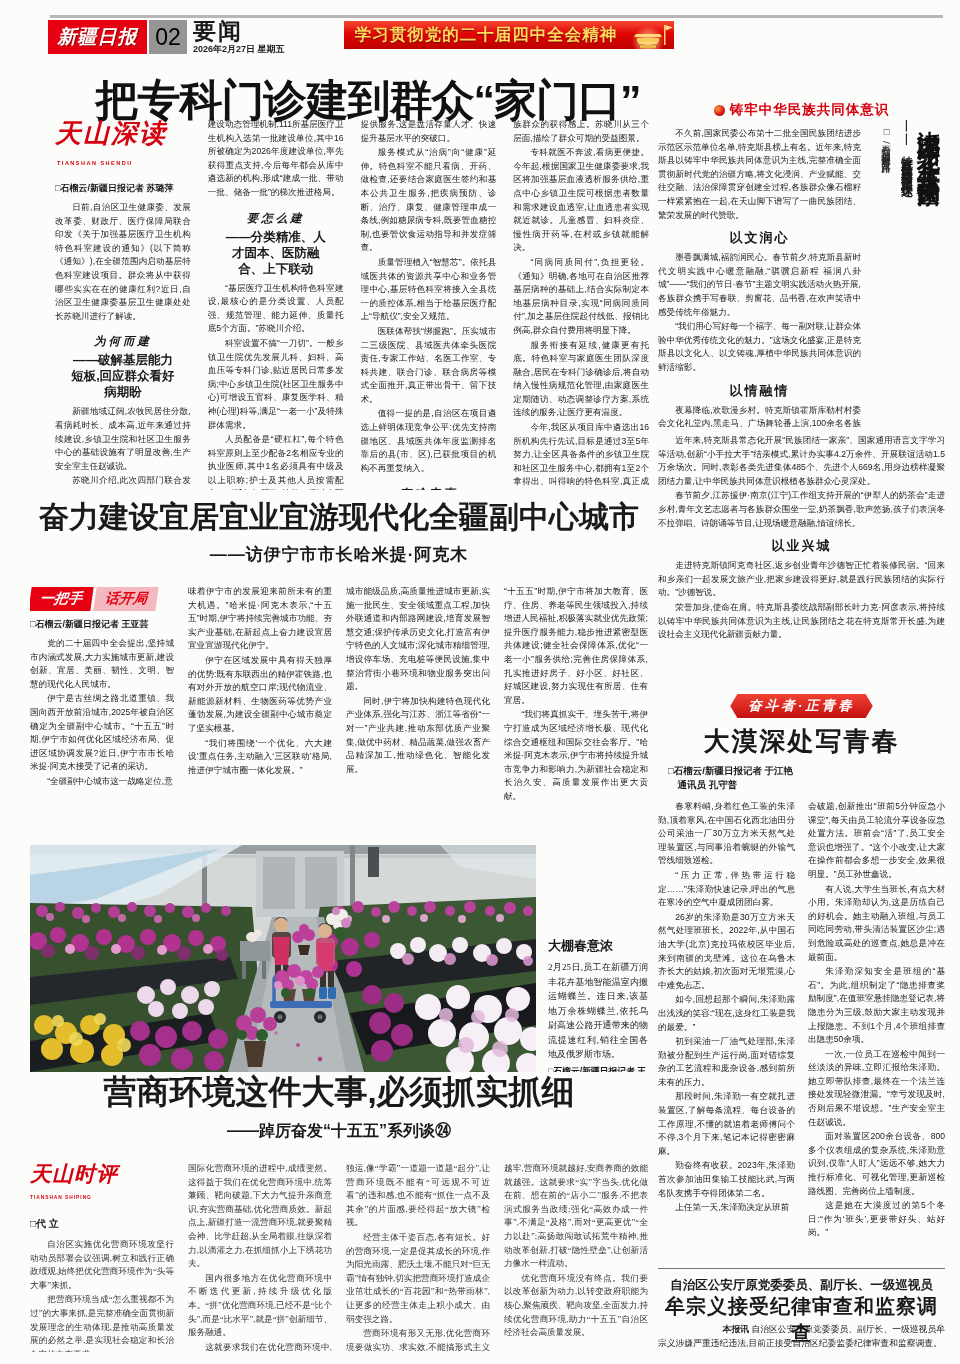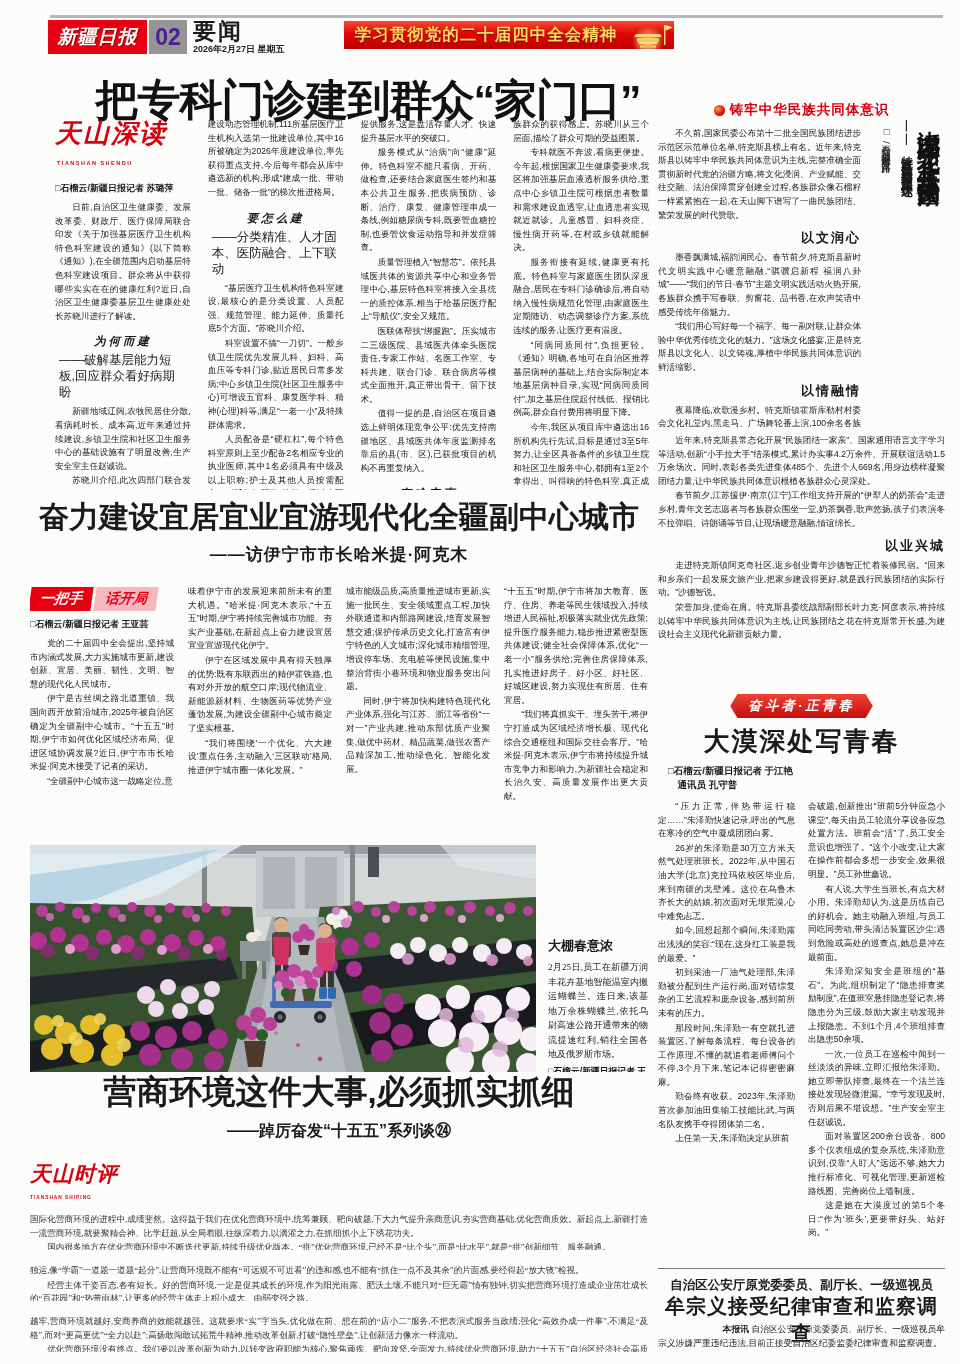--- a/index.html
+++ b/index.html
@@ -4,38 +4,38 @@
 <style>
   html,body{margin:0;padding:0;background:#dcdcdc;}
   .page{position:relative;width:960px;height:1364px;margin:0 auto;background:#fcfcfa;
         overflow:hidden;font-family:"Liberation Sans",sans-serif;color:#1a1a1a;}
   
   .toprule{position:absolute;left:50px;top:15px;width:893px;height:3px;background:#b7b7b7;}
   .paper-logo{position:absolute;left:48px;top:20px;width:99px;height:34px;background:#e60012;
         color:#fff;display:flex;align-items:center;justify-content:center;font-weight:900;
         font-style:italic;font-size:19px;letter-spacing:1px;text-shadow:1px 1px 0 #9e0000;}
   .page-box{position:absolute;left:149px;top:20px;width:38px;height:34px;background:#959595;
-        color:#4c1d95;font-weight:700;font-size:23px;display:flex;align-items:center;justify-content:center;}
+        color:#000000;font-weight:400;font-size:23px;display:flex;align-items:center;justify-content:center;}
   .sec-name{position:absolute;left:193px;top:16px;font-size:23px;font-weight:900;letter-spacing:2px;}
   .date-line{position:absolute;left:193px;top:43px;font-size:9px;font-weight:700;color:#222;}
   .banner{position:absolute;left:344px;top:21px;width:330px;height:28px;display:flex;align-items:center;
         background:linear-gradient(180deg,#f64a33 0%,#e00505 45%,#bf0000 100%);}
   .banner-text{flex:1;text-align:center;color:#ffd95e;font-weight:900;font-size:16.5px;
         letter-spacing:1px;text-shadow:0 1px 1px #7c0000;}
   
   .main-headline{position:absolute;left:55px;top:56px;width:594px;margin:16px;text-align:center;
         font-size:43px;font-weight:900;letter-spacing:-1px;white-space:nowrap;color:#111;}
   
   .col{flex:1;overflow:hidden;}
   .bp,.bp0{font-size:8.6px;line-height:13.6px;text-align:justify;margin:0 0 1px;}
   .bp{text-indent:2em;}
   .sub-k{font-family:"Liberation Serif",serif;font-weight:700;font-style:italic;text-align:center;
         font-size:11.5px;letter-spacing:3px;margin:11px 0 3px;text-indent:0;}
-  .sub-b{font-weight:400;font-size:12.5px;line-height:16px;margin:0 4px 5px;text-indent:0;}
-  .sec-h{font-weight:900;font-size:13px;text-align:right;margin:7px 0 4px;letter-spacing:2px;text-indent:0;}
+  .sub-b{font-weight:700;font-size:12.5px;line-height:16px;text-align:center;margin:0 16px 5px;text-indent:0;}
+  .sec-h{font-weight:900;font-size:13px;text-align:center;margin:7px 0 4px;letter-spacing:2px;text-indent:0;}
   .byline{font-size:9px;font-weight:700;margin:4px 0 6px;}
   
   .main-cols{position:absolute;left:55px;top:118px;width:594px;height:372px;display:flex;gap:17px;}
   .tianshan-logo{color:#d6000f;font-weight:900;font-style:italic;font-size:26px;letter-spacing:2px;line-height:30px;}
   .logo-sub{display:block;font-size:5.5px;letter-spacing:1.5px;font-style:normal;margin:0 0 2px 2px;color:#d6000f;}
   
   .yn-head{position:absolute;left:30px;top:497px;width:618px;margin:0;text-align:center;
         font-size:30px;font-weight:900;white-space:nowrap;}
   .yn-sub{position:absolute;left:30px;top:543px;width:618px;text-align:center;font-size:17px;
         font-weight:700;letter-spacing:1px;}
@@ -46,21 +46,21 @@
   
   .photo{position:absolute;left:30px;top:845px;width:506px;height:227px;}
   .photo-caption{position:absolute;left:548px;top:845px;width:100px;height:227px;overflow:hidden;}
   .cap-title{font-size:13px;font-weight:900;margin:92px 0 5px;}
   .cap-body{font-family:"Liberation Serif",serif;font-size:9px;line-height:14.5px;text-align:justify;}
   .cap-credit{font-size:8.8px;font-weight:700;margin-top:3px;line-height:13px;}
   
   .biz-head{position:absolute;left:30px;top:1070px;width:618px;margin:0;text-align:center;
         font-size:33px;font-weight:900;white-space:nowrap;}
   .biz-sub{position:absolute;left:30px;top:1121px;width:618px;text-align:center;font-size:16px;font-weight:700;}
-  .biz-cols{position:absolute;left:30px;top:1162px;width:618px;height:190px;display:flex;gap:14px;flex-direction:column;}
+  .biz-cols{position:absolute;left:30px;top:1162px;width:618px;height:190px;display:flex;gap:14px;}
   .biz-cols .bp,.biz-cols .bp0{font-family:"Liberation Serif",serif;color:#333;}
   .tsp-logo{color:#d6000f;font-weight:900;font-style:italic;font-size:21px;letter-spacing:1px;line-height:24px;}
   .tsp-sub{display:block;font-size:4.8px;letter-spacing:1px;color:#d6000f;font-style:normal;}
   .biz-author{font-size:10px;font-weight:700;margin:7px 0 7px;font-family:"Liberation Sans",sans-serif;}
   
   .unity-label{position:absolute;left:658px;top:101px;width:287px;display:flex;align-items:center;
         justify-content:center;gap:5px;color:#d6000f;font-weight:900;font-size:13.5px;letter-spacing:1px;}
   .pom{width:11px;height:11px;border-radius:50%;
         background:radial-gradient(circle at 35% 35%,#ff9a3d,#d31212 60%,#7e0606);}
   .unity-narrow{position:absolute;left:658px;top:127px;width:203px;height:300px;overflow:hidden;}
@@ -153,22 +153,22 @@
           <div class="bp">质量管理植入“智慧芯”。依托县域医共体的资源共享中心和业务管理中心,基层特色科室将接入全县统一的质控体系,相当于给基层医疗配上“导航仪”,安全又规范。</div>
           <div class="bp">医联体帮扶“绑腿跑”。压实城市二三级医院、县域医共体牵头医院责任,专家工作站、名医工作室、专科共建、联合门诊、联合病房等模式全面推开,真正带出骨干、留下技术。</div>
           <div class="bp">值得一提的是,自治区在项目遴选上鲜明体现竞争公平:优先支持南疆地区、县域医共体年度监测排名靠后的县(市、区),已获批项目的机构不再重复纳入。</div>
           <div class="sub-k">有啥实惠</div>
         </div>
       </div>
     <div class="col">
         <div>
           <div class="bp0">族群众的获得感上。苏晓川从三个层面,描绘了群众可期的受益图景。</div>
           <div class="bp">专科就医不奔波,看病更便捷。今年起,根据国家卫生健康委要求,我区将加强基层血液透析服务供给,重点中心乡镇卫生院可根据患者数量和需求建设血透室,让血透患者实现就近就诊。儿童感冒、妇科炎症、慢性病开药等,在村或乡镇就能解决。</div>
+          <div class="bp">“同病同质同付”,负担更轻。《通知》明确,各地可在自治区推荐基层病种的基础上,结合实际制定本地基层病种目录,实现“同病同质同付”,加之基层住院起付线低、报销比例高,群众自付费用将明显下降。</div>
           <div class="bp">服务衔接有延续,健康更有托底。特色科室与家庭医生团队深度融合,居民在专科门诊确诊后,将自动纳入慢性病规范化管理,由家庭医生定期随访、动态调整诊疗方案,系统连续的服务,让医疗更有温度。</div>
-          <div class="bp">“同病同质同付”,负担更轻。《通知》明确,各地可在自治区推荐基层病种的基础上,结合实际制定本地基层病种目录,实现“同病同质同付”,加之基层住院起付线低、报销比例高,群众自付费用将明显下降。</div>
           <div class="bp">今年,我区从项目库中遴选出16所机构先行先试,目标是通过3至5年努力,让全区具备条件的乡镇卫生院和社区卫生服务中心,都拥有1至2个拿得出、叫得响的特色科室,真正成为群众就医的“第一选择”。</div>
         </div>
       </div>
   </div>
 
   <h2 class="yn-head">奋力建设宜居宜业宜游现代化全疆副中心城市</h2>
   <div class="yn-sub">——访伊宁市市长哈米提·阿克木</div>
   <div class="yn-cols">
     <div class="col">
       <div class="hand-label">
@@ -517,20 +517,21 @@
   <div class="striver-tag">
     <span class="tag-ribbon">奋斗者·正青春</span>
   </div>
   <h2 class="striver-head">大漠深处写青春</h2>
   <div class="striver-by">
     <div>□石榴云/新疆日报记者 于江艳</div>
     <div class="by2">通讯员 孔守普</div>
   </div>
   <div class="striver-cols">
     <div class="col">
+        <div class="bp">春寒料峭,身着红色工装的朱泽勤,顶着寒风,在中国石化西北油田分公司采油一厂30万立方米天然气处理装置区,与同事沿着蜿蜒的外输气管线细致巡检。</div>
         <div class="bp">“压力正常,伴热带运行稳定……”朱泽勤快速记录,呼出的气息在寒冷的空气中凝成团团白雾。</div>
         <div class="bp">26岁的朱泽勤是30万立方米天然气处理班班长。2022年,从中国石油大学(北京)克拉玛依校区毕业后,来到南疆的戈壁滩。这位在乌鲁木齐长大的姑娘,初次面对无垠荒漠,心中难免忐忑。</div>
         <div class="bp">如今,回想起那个瞬间,朱泽勤露出浅浅的笑容:“现在,这身红工装是我的最爱。”</div>
         <div class="bp">初到采油一厂油气处理部,朱泽勤被分配到生产运行岗,面对错综复杂的工艺流程和庞杂设备,感到前所未有的压力。</div>
         <div class="bp">那段时间,朱泽勤一有空就扎进装置区,了解每条流程、每台设备的工作原理,不懂的就追着老师傅问个不停,3个月下来,笔记本记得密密麻麻。</div>
         <div class="bp">勤奋终有收获。2023年,朱泽勤首次参加油田集输工技能比武,与两名队友携手夺得团体第二名。</div>
         <div class="bp">上任第一天,朱泽勤决定从班前</div>
       </div>
     <div class="col">
         <div class="bp0">会破题,创新推出“班前5分钟应急小课堂”,每天由员工轮流分享设备应急处置方法。班前会“活”了,员工安全意识也增强了。“这个小改变,让大家在操作前都会多想一步安全,效果很明显。”员工孙世鑫说。</div>

